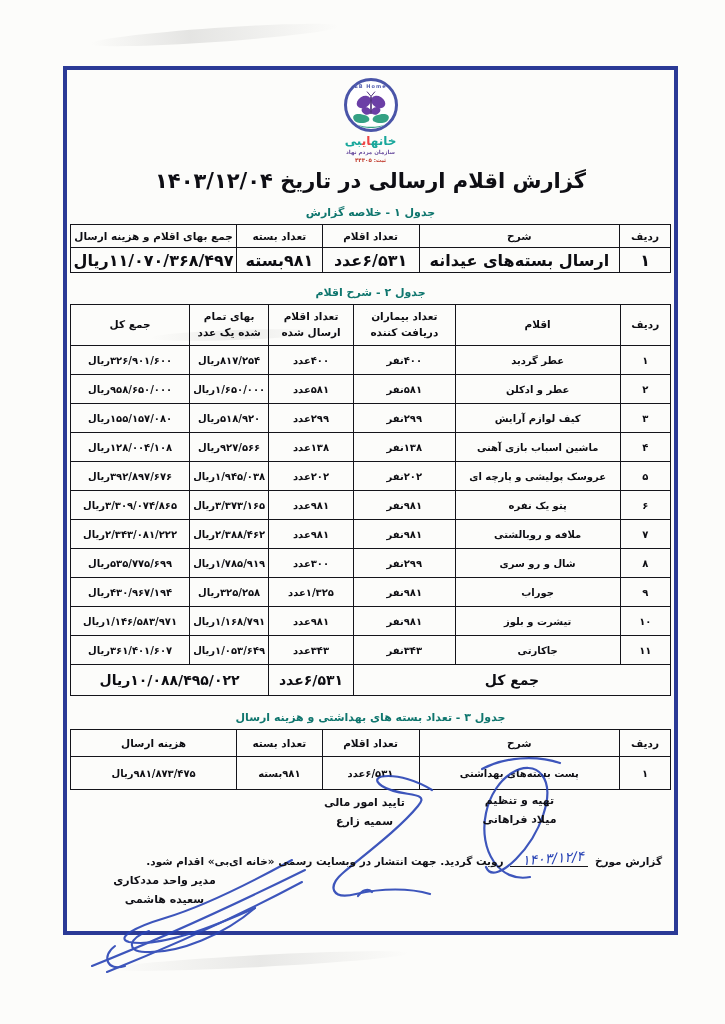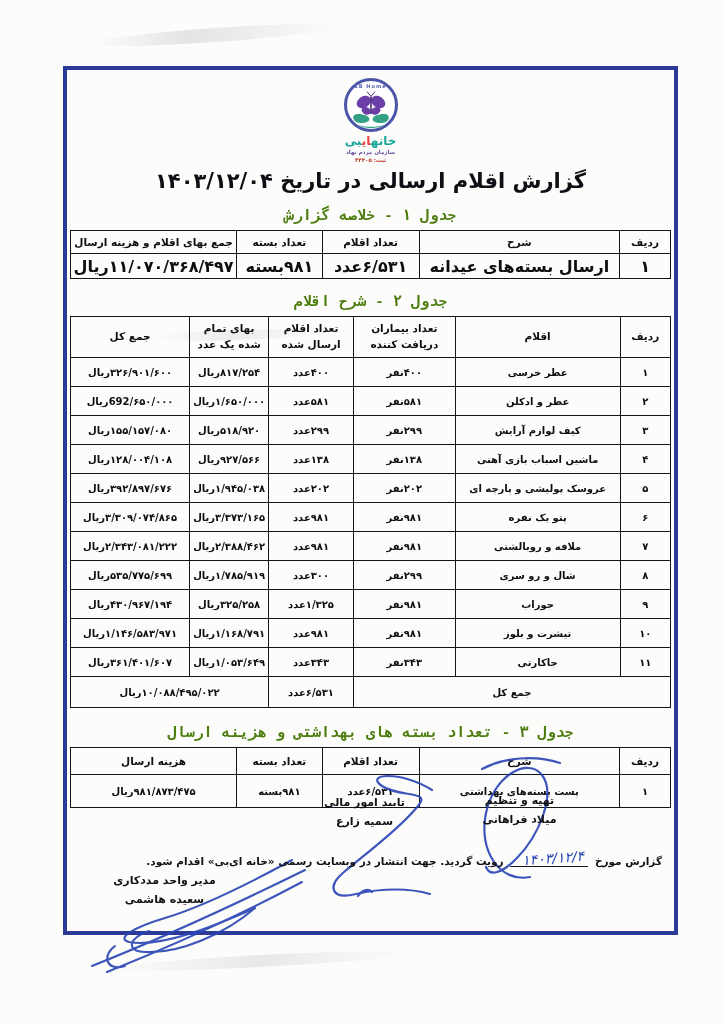--- a/index.html
+++ b/index.html
@@ -28,37 +28,37 @@
   }
   .logo-fa{font-size:12px;font-weight:bold;color:#17a79b;margin-top:3px;}
   .logo-fa .accent{color:#ef4444;}
   .logo-sub1{font-size:5.5px;color:#6b4fa0;margin-top:3px;font-weight:bold;}
   .logo-sub2{font-size:5.5px;color:#c0392b;margin-top:2px;font-weight:bold;}
   
   .title{
     font-size:21px;font-weight:bold;color:#0e0e14;margin:6px 0 0 0;
     letter-spacing:0;
   }
-  .caption{font-size:15px;font-weight:bold;color:#4d7c0f;margin:13px 0 5px 0;font-family:Liberation Mono, monospace;}
+  .caption{font-size:11px;font-weight:bold;color:#0f766e;margin:13px 0 5px 0;}
   .caption.c2{margin-top:13px;}
   .caption.c3{margin-top:15px;}
   
   table{
     width:99%;margin:2px auto 0 auto;border-collapse:collapse;direction:rtl;
     table-layout:fixed;
   }
   th,td{
     border:1.6px solid #14141a;font-weight:bold;color:#0d0d12;
     text-align:center;vertical-align:middle;padding:1px 2px;overflow:hidden;
   }
   #t1 th{height:20px;font-size:10.5px;}
   #t1 td{height:22px;font-size:16px;}
   #t2 th{height:38px;font-size:10.5px;line-height:1.5;}
   #t2 td{height:26px;font-size:10px;}
-  #t2 .total-row td{height:28px;font-size:10px;}
+  #t2 .total-row td{height:28px;font-size:14px;}
   #t3 th{height:24px;font-size:10.5px;}
   #t3 td{height:30px;font-size:10px;}
   
   .sig-block{position:absolute;text-align:center;line-height:1.7;z-index:3;}
   .sig-role{font-size:11px;font-weight:bold;color:#101016;}
   .sig-name{font-size:11px;font-weight:bold;color:#101016;}
   .sig-svg{position:absolute;z-index:2;pointer-events:none;}
   .note-line{
     position:absolute;top:782px;right:12px;left:10px;z-index:3;
     font-size:10.5px;font-weight:bold;color:#101016;text-align:right;
@@ -144,33 +144,33 @@
             <th style="width: 28%;">اقلام</th>
             <th style="width: 17%;">تعداد بیماران دریافت کننده</th>
             <th style="width: 14%;">تعداد اقلام ارسال شده</th>
             <th style="width: 13%;">بهای تمام شده یک عدد</th>
             <th style="width: 20%;">جمع کل</th>
           </tr>
         </thead>
         <tbody>
           <tr>
             <td>۱</td>
-            <td>عطر خرسی</td>
+            <td>عطر گردید</td>
             <td>۴۰۰نفر</td>
             <td>۴۰۰عدد</td>
             <td>۸۱۷/۲۵۴ریال</td>
             <td>۳۲۶/۹۰۱/۶۰۰ریال</td>
           </tr>
           <tr>
             <td>۲</td>
             <td>عطر و ادکلن</td>
             <td>۵۸۱نفر</td>
             <td>۵۸۱عدد</td>
             <td>۱/۶۵۰/۰۰۰ریال</td>
-            <td>692/۶۵۰/۰۰۰ریال</td>
+            <td>۹۵۸/۶۵۰/۰۰۰ریال</td>
           </tr>
           <tr>
             <td>۳</td>
             <td>کیف لوازم آرایش</td>
             <td>۲۹۹نفر</td>
             <td>۲۹۹عدد</td>
             <td>۵۱۸/۹۲۰ریال</td>
             <td>۱۵۵/۱۵۷/۰۸۰ریال</td>
           </tr>
           <tr>

